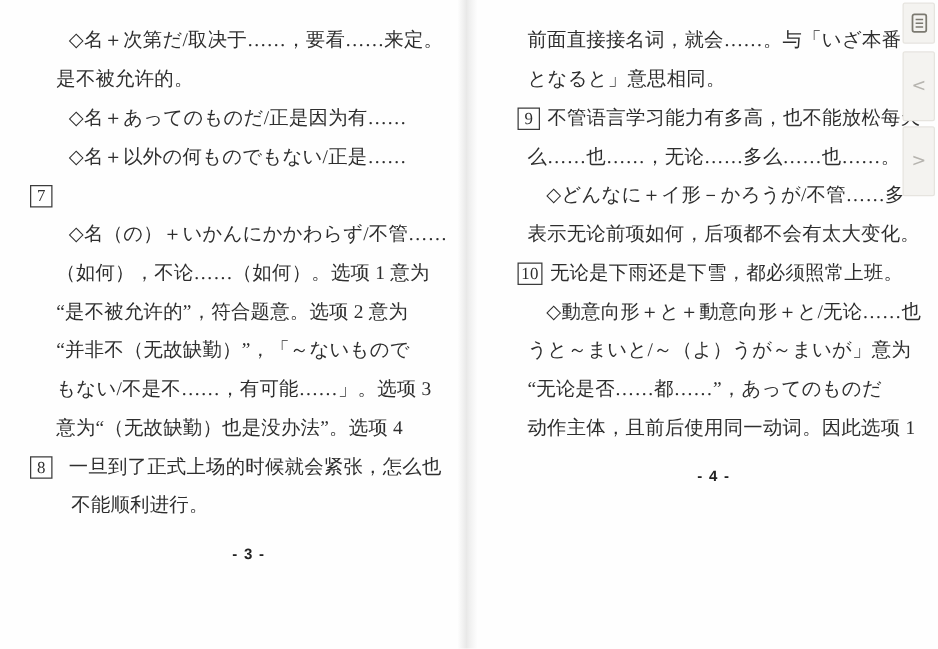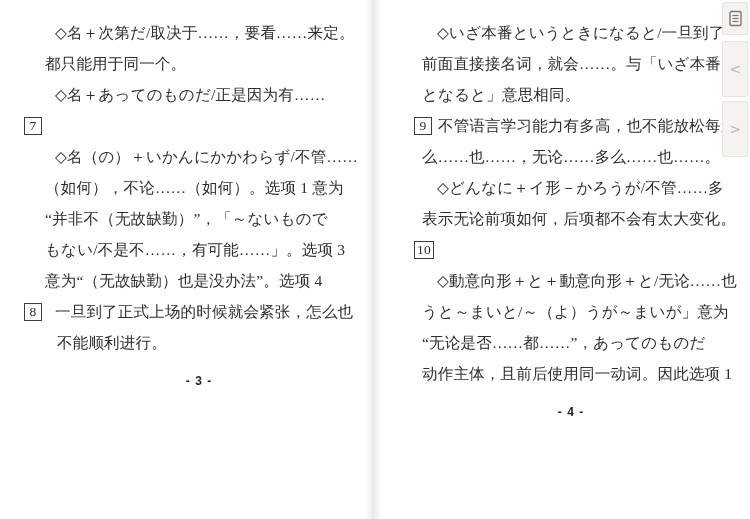--- a/index.html
+++ b/index.html
@@ -107,55 +107,57 @@
   .doc-icon { display: block; }
 </style>
 </head>
 <body>
 
 <div class="book">
 
   <div class="page page-left">
     <div>
         <div class="line diamond">◇名＋次第だ/取决于……，要看……来定。</div>
-        <div class="line cont">都只能用于同一个。</div>
+        <div class="line cont">是不被允许的。</div>
         <div class="line diamond">◇名＋あってのものだ/正是因为有……</div>
+        <div class="line diamond">◇名＋以外の何ものでもない/正是……</div>
         <div class="line item">
           <span class="numbox">7</span>
         </div>
         <div class="line diamond">◇名（の）＋いかんにかかわらず/不管……</div>
         <div class="line cont">（如何），不论……（如何）。选项 1 意为</div>
+        <div class="line cont">“是不被允许的”，符合题意。选项 2 意为</div>
         <div class="line cont">“并非不（无故缺勤）”，「～ないもので</div>
         <div class="line cont">もない/不是不……，有可能……」。选项 3</div>
         <div class="line cont">意为“（无故缺勤）也是没办法”。选项 4</div>
         <div class="line item">
           <span class="numbox">8</span>
           <span>一旦到了正式上场的时候就会紧张，怎么也</span>
         </div>
         <div class="line item_cont">不能顺利进行。</div>
       </div>
     <div class="pagenum">- 3 -</div>
   </div>
 
   <div class="gutter"></div>
 
   <div class="page page-right">
     <div>
-        <div class="line diamond">◇いざ本番というときになると/一旦到了</div>
         <div class="line cont">前面直接接名词，就会……。与「いざ本番</div>
         <div class="line cont">となると」意思相同。</div>
         <div class="line item">
           <span class="numbox">9</span>
           <span>不管语言学习能力有多高，也不能放松每天</span>
         </div>
         <div class="line cont">么……也……，无论……多么……也……。</div>
         <div class="line diamond">◇どんなに＋イ形－かろうが/不管……多</div>
         <div class="line cont">表示无论前项如何，后项都不会有太大变化。</div>
         <div class="line item">
           <span class="numbox">10</span>
+          <span>无论是下雨还是下雪，都必须照常上班。</span>
         </div>
         <div class="line diamond">◇動意向形＋と＋動意向形＋と/无论……也</div>
         <div class="line cont">うと～まいと/～（よ）うが～まいが」意为</div>
         <div class="line cont">“无论是否……都……”，あってのものだ</div>
         <div class="line cont">动作主体，且前后使用同一动词。因此选项 1</div>
       </div>
     <div class="pagenum">- 4 -</div>
   </div>
 
   <div class="toolbar">

